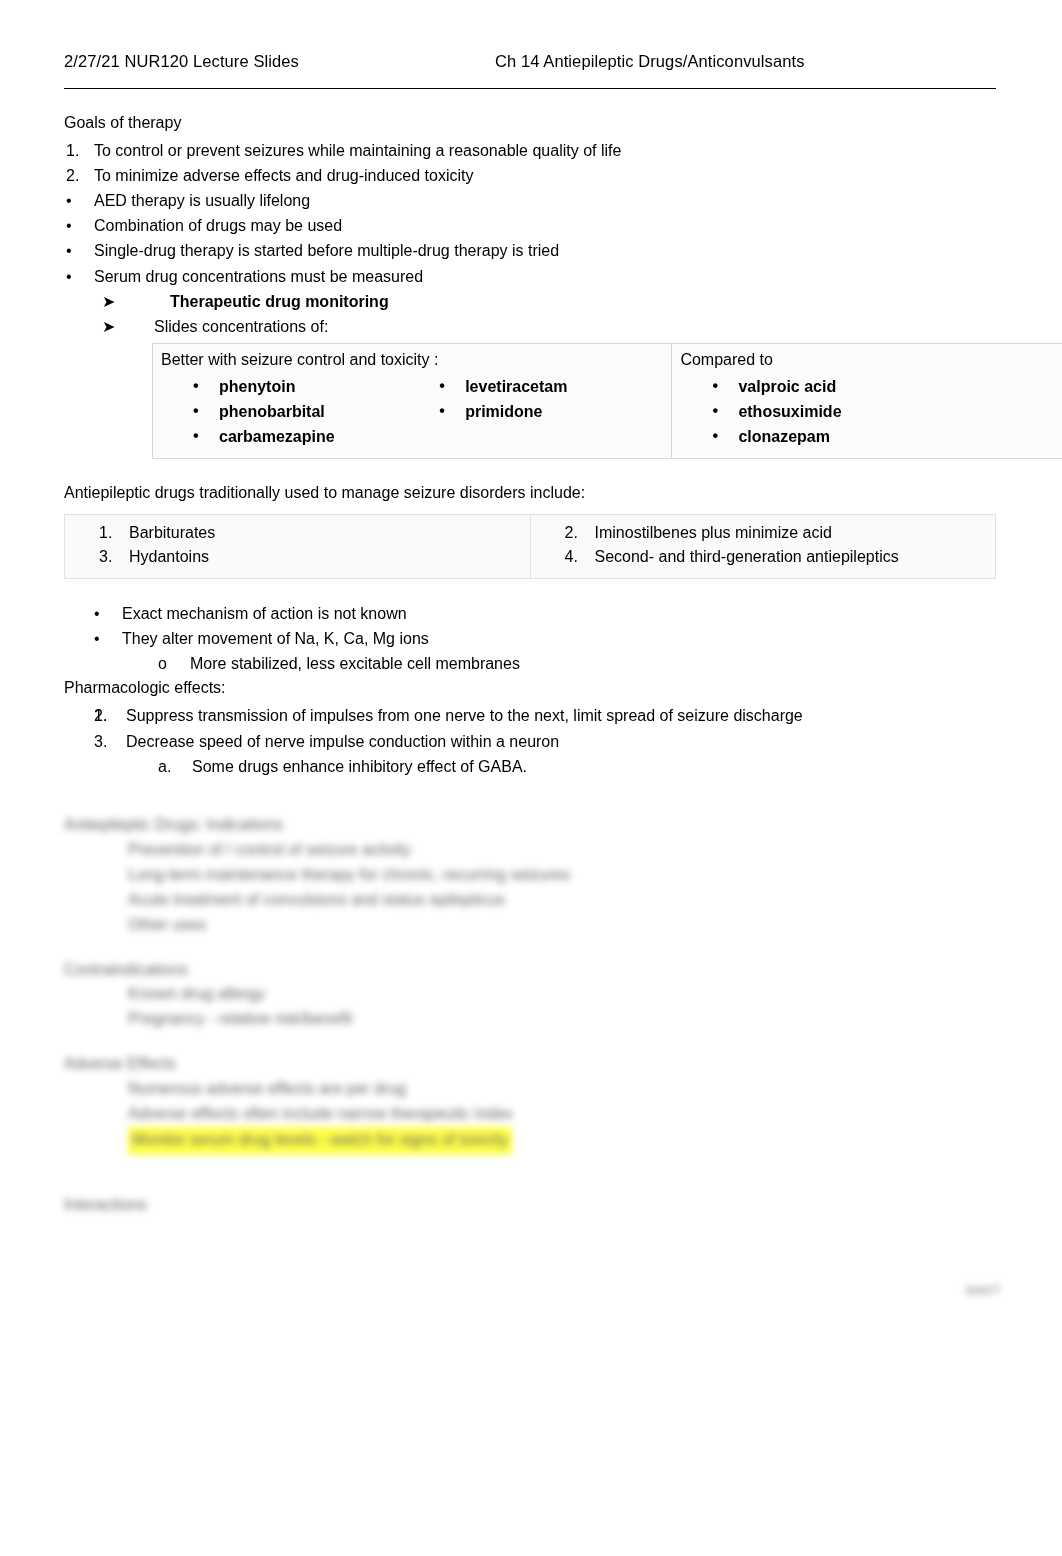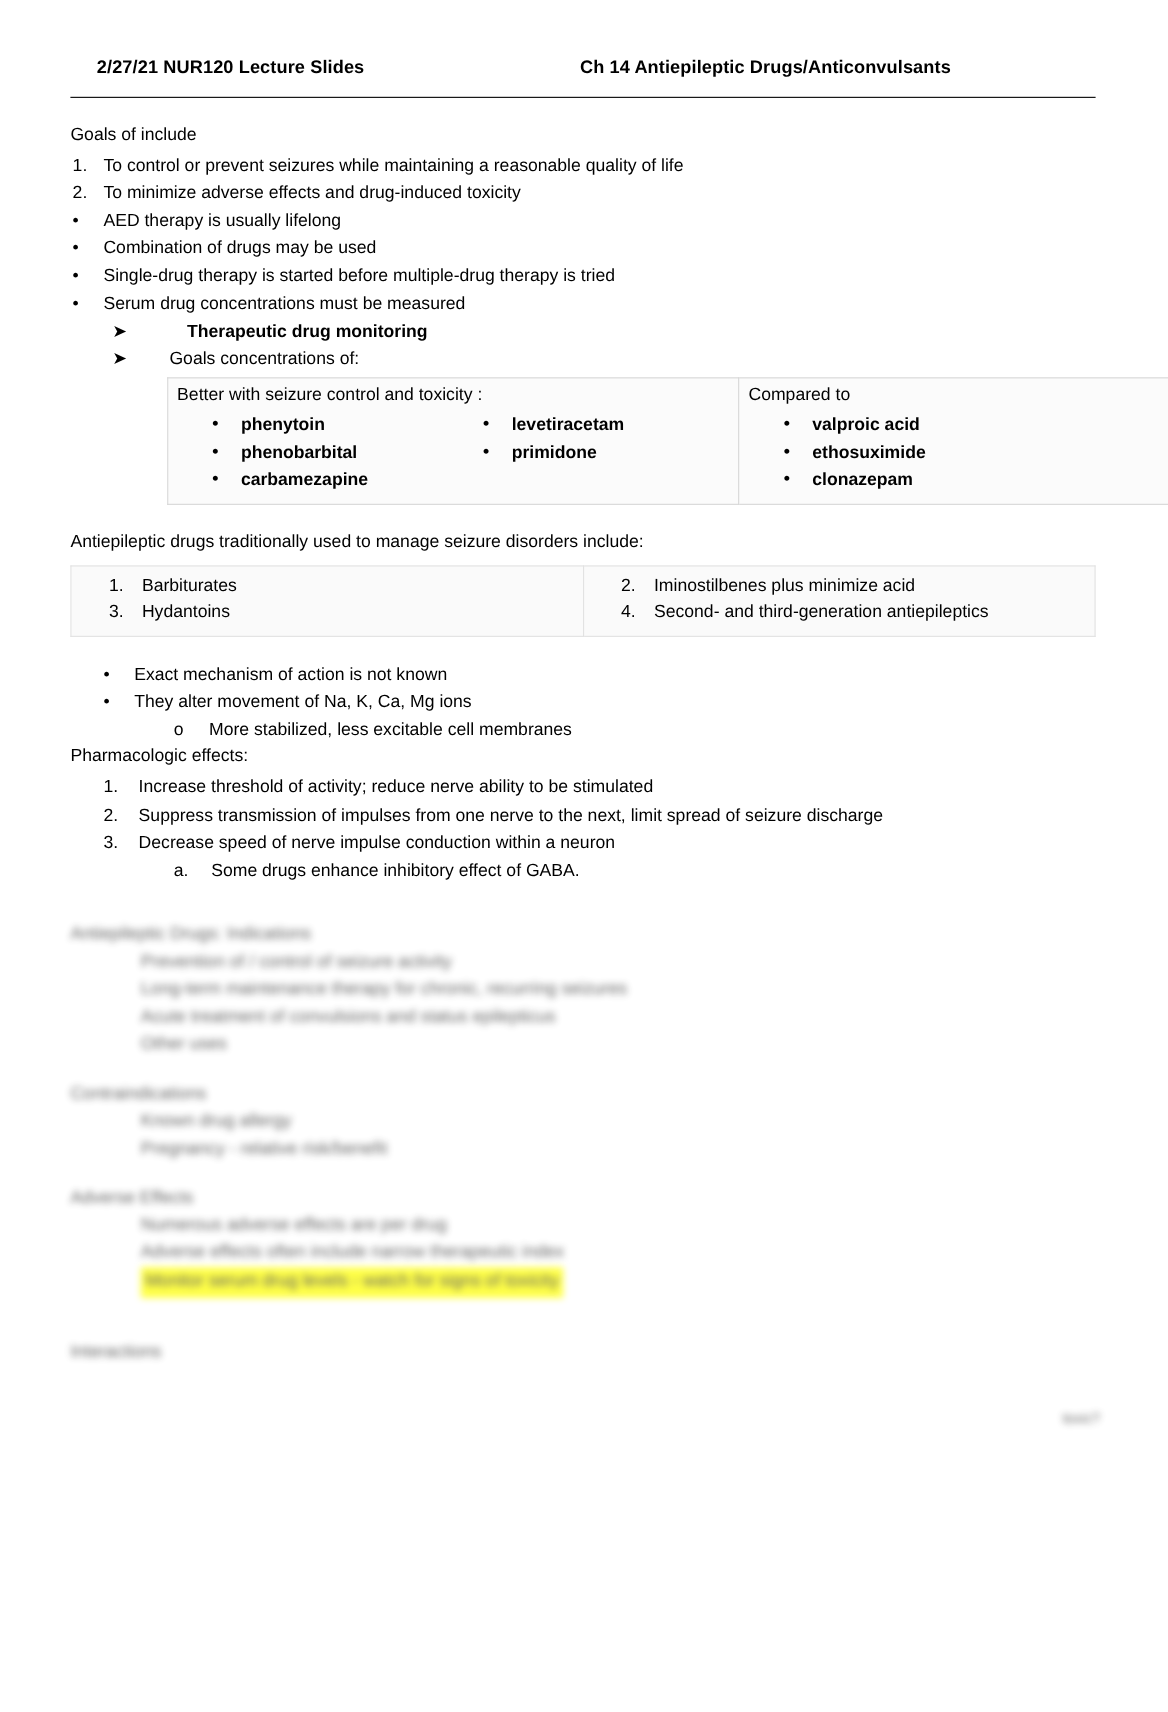--- a/index.html
+++ b/index.html
@@ -20,23 +20,22 @@
     width: 1062px;
     height: 1556px;
     box-sizing: border-box;
     padding: 52px 66px 0 64px;
   }
   
   .header-row {
     display: flex;
     align-items: center;
     font-size: 16.5px;
-    font-weight: bold;
+    font-weight: normal;
     letter-spacing: 0.1px;
-    margin-left: 24px;
   }
   .header-left {
     white-space: nowrap;
   }
   .header-center {
     margin-left: 196px;
     white-space: nowrap;
   }
   .header-rule {
     border: none;
@@ -177,21 +176,21 @@
 <div class="page">
 
   <div class="header-row">
     <div class="header-left">2/27/21 NUR120 Lecture Slides</div>
     <div class="header-center">Ch 14 Antiepileptic Drugs/Anticonvulsants</div>
   </div>
   <hr class="header-rule">
 
   <div class="body-block">
 
-    <div class="plain-line">Goals of include</div>
+    <div class="plain-line">Goals of therapy</div>
 
     <ol class="num">
       <li class="item lvl1">
         <span class="marker">1.</span>
         <span>To control or prevent seizures while maintaining a reasonable quality of life</span>
       </li>
       <li class="item lvl1">
         <span class="marker">2.</span>
         <span>To minimize adverse effects and drug-induced toxicity</span>
       </li>
@@ -213,21 +212,21 @@
       <li class="item lvl1">
         <span class="marker">•</span>
         <span>Serum drug concentrations must be measured</span>
       </li>
       <li class="item lvl2">
         <span class="marker">➤</span>
         <span class="bold">Therapeutic drug monitoring</span>
       </li>
       <li class="item lvl2">
         <span class="marker">➤</span>
-        <span>Goals concentrations of:</span>
+        <span>Slides concentrations of:</span>
       </li>
     </ul>
 
     <table class="grid t1">
       <tbody>
           <tr>
         <td style="width:56%">
           <div class="cellhead">Better with seizure control and toxicity :</div>
           <table style="width:100%;border:none;border-collapse:collapse">
             <tbody>
@@ -310,21 +309,20 @@
       <li class="item" style="padding-left:126px">
         <span class="marker" style="left:94px">o</span>
         <span>More stabilized, less excitable cell membranes</span>
       </li>
     </ul>
 
     <div class="plain-line">Pharmacologic effects:</div>
     <ol class="num">
       <li class="item" style="padding-left:62px">
         <span class="marker" style="left:30px">1.</span>
-        <span>Increase threshold of activity; reduce nerve ability to be stimulated</span>
       </li>
       <li class="item" style="padding-left:62px">
         <span class="marker" style="left:30px">2.</span>
         <span>Suppress transmission of impulses from one nerve to the next, limit spread of seizure discharge</span>
       </li>
       <li class="item" style="padding-left:62px">
         <span class="marker" style="left:30px">3.</span>
         <span>Decrease speed of nerve impulse conduction within a neuron</span>
       </li>
       <li class="item" style="padding-left:128px">

